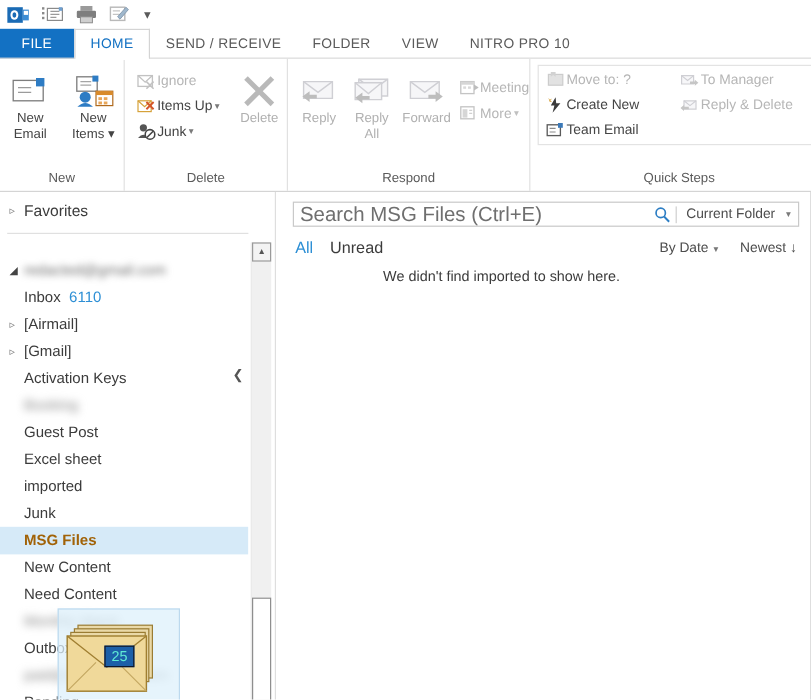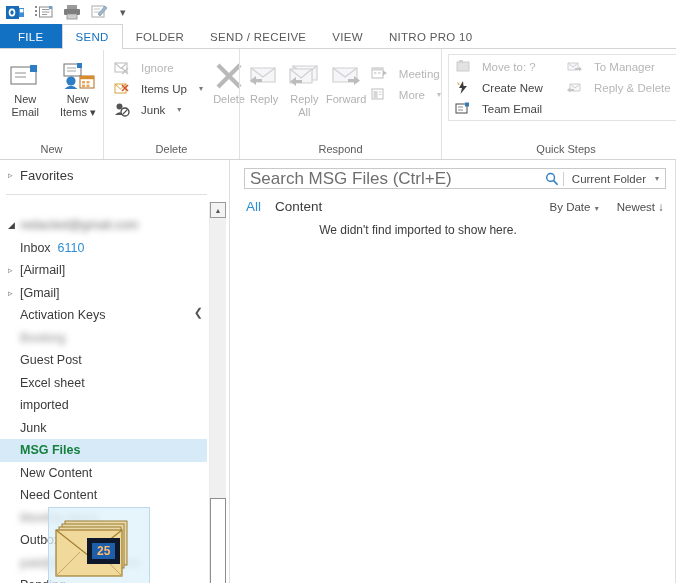--- a/index.html
+++ b/index.html
@@ -103,21 +103,21 @@
     padding-top: 4px;
   }
   .bigbtn .glyph { height: 34px; display: flex; align-items: center; }
   .bigbtn.disabled { color: #b0b0b0; }
 
   .smallrow {
     display: flex; align-items: center;
     height: 21px;
     font-size: 11.5px;
     color: #444;
-    gap: 11px;
+    gap: 1px;
     padding-left: 3px;
     white-space: nowrap;
   }
   .smallrow.disabled { color: #b6b6b6; }
   .smallrow .glyph { width: 17px; height: 17px; display: flex; align-items: center; justify-content: center; }
   .caret { font-size: 8px; color: #7a7a7a; margin-left: 1px; }
   .smallrow.disabled .caret { color: #c0c0c0; }
 
   .qs-box {
     border: 1px solid #e3e3e3;
@@ -176,21 +176,21 @@
     padding-left: 8px;
     color: #3b3b3b;
     font-size: 12.5px;
     white-space: nowrap;
   }
   .frow.account { font-size: 12.5px; margin-top: 12px; }
   .frow.indent { padding-left: 20px; }
   .frow.selected {
     background: #d6eaf8;
     font-weight: bold;
-    color: #15803d;
+    color: #a16207;
   }
   .frow .count { color: #2d8fd5; font-weight: normal; margin-left: 7px; }
   .blur {
     filter: blur(3.2px);
     color: #6e6e6e;
     user-select: none;
   }
   .blur.light { filter: blur(3.4px); color: #8a8a8a; }
 
   
@@ -285,25 +285,25 @@
     background: rgba(222,240,251,.75);
     border: 1px solid #bcd9ee;
     box-sizing: border-box;
     pointer-events: none;
   }
   .dragghost .env { position: absolute; left: 6px; top: 10px; }
   .badge {
     position: absolute;
     left: 38px; top: 30px;
     background: #1c5fa8;
-    color: #fdba74;
+    color: #5eead4;
     font-size: 12px;
-    font-weight: bold;
+    font-weight: normal;
     padding: 1px 5px;
-    border: 5px solid #0f172a;
+    border: 1px solid #0f172a;
     line-height: 14px;
   }
 </style>
 </head>
 <body>
 
 <div class="app">
 
   <div class="qat">
     <span class="qat-icon">
@@ -340,23 +340,23 @@
         <line x1="3" y1="5" x2="9" y2="5" stroke="#c4c4c4" stroke-width="1"></line>
         <line x1="3" y1="8" x2="9" y2="8" stroke="#c4c4c4" stroke-width="1"></line>
         <path d="M9 12 L16 4 L14 2 L7 10 Z" fill="#9fb7cc" stroke="#7d93a8" stroke-width=".7"></path>
       </svg>
     </span>
     <span class="qat-chev">▾</span>
   </div>
 
   <div class="tabs">
     <div class="tab file">FILE</div>
-    <div class="tab active">SEND</div>
+    <div class="tab active">HOME</div>
+    <div class="tab">SEND / RECEIVE</div>
     <div class="tab">FOLDER</div>
-    <div class="tab">SEND / RECEIVE</div>
     <div class="tab">VIEW</div>
     <div class="tab">NITRO PRO 10</div>
   </div>
 
   <div class="ribbon">
 
     <div class="rgroup" style="width:103px">
       <div class="rgroup-body" style="justify-content:center;gap:2px">
         <div class="bigbtn">
           <span class="glyph">
@@ -676,21 +676,21 @@
         </span>
         <span class="vbar"></span>
         <span class="scope">
           <span>Current Folder</span>
           <span class="caret">▾</span>
         </span>
       </div>
 
       <div class="filterrow">
         <span class="f-all">All</span>
-        <span class="f-unread">Content</span>
+        <span class="f-unread">Unread</span>
         <span class="sortwrap">
           <span>
             <span>By Date</span>
             <span class="caret">▾</span>
           </span>
           <span>
             <span>Newest</span>
             <span>↓</span>
           </span>
         </span>

